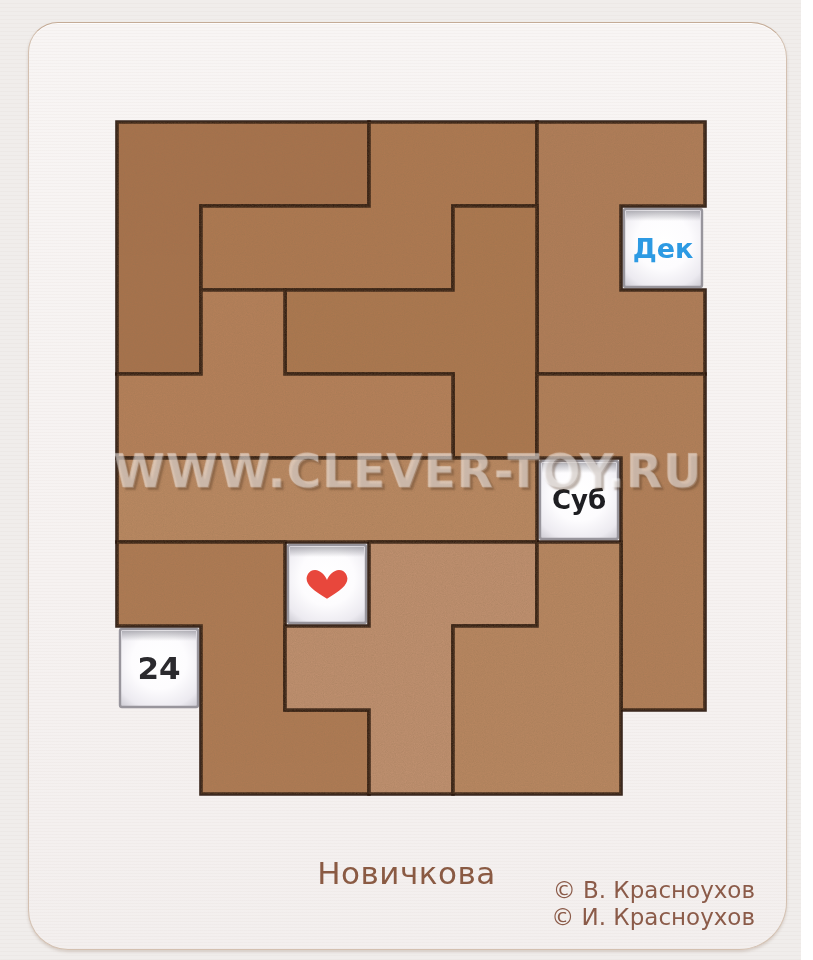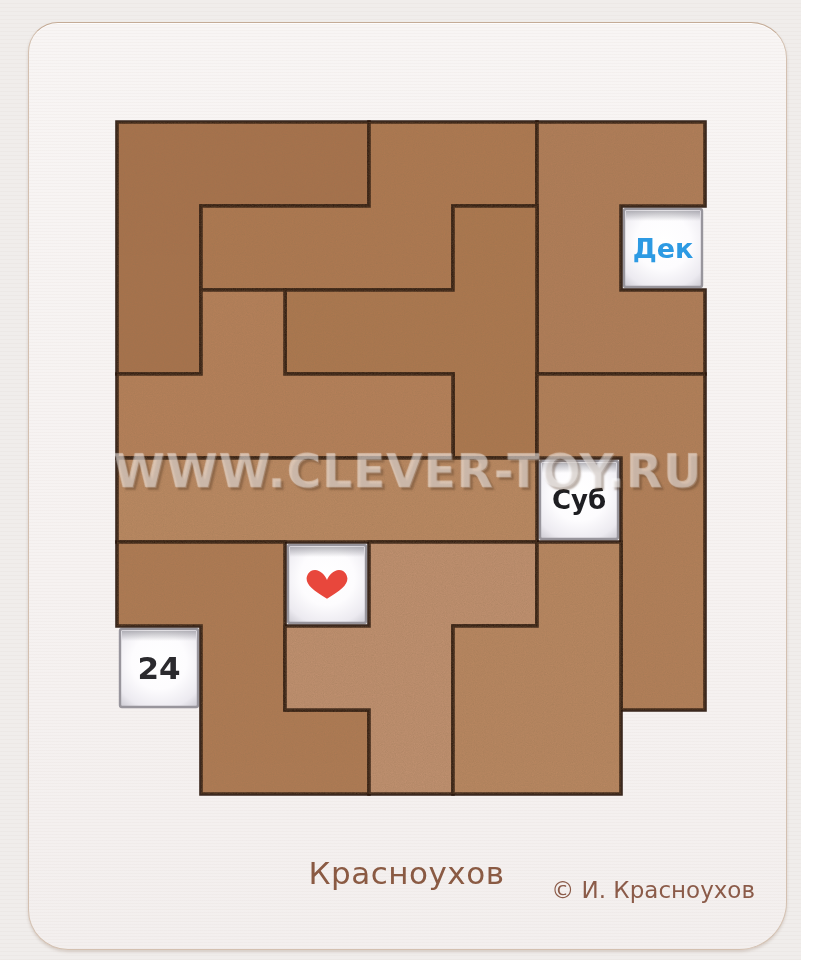--- a/index.html
+++ b/index.html
@@ -135,17 +135,18 @@
         <g>
           <path d="M537 542h84v84h-84zM453 626h84v84h-84zM537 626h84v84h-84zM453 710h84v84h-84zM537 710h84v84h-84z" fill="#bb8862"></path>
           <path d="M537 542h84M621 542v84M537 542v84M453 626h84M453 626v84M621 626v84M453 794h84M453 710v84M621 710v84M537 794h84" fill="none" stroke="#2a170c" stroke-width="3.6" stroke-linecap="square" opacity="0.92"></path>
         </g>
       </g>
       <g clip-path="url(#piecesClip)">
         <rect x="112" y="117" width="598" height="682" filter="url(#mdfNoise)" opacity="0.5"></rect>
       </g>
     </svg>
   <div class="watermark">WWW.CLEVER-TOY.RU</div>
-  <div class="title">Красноухов</div>
+  <div class="title">Новичкова</div>
   <div class="credits">
+    <div>© В. Красноухов</div>
     <div>© И. Красноухов</div>
   </div>
 </div>
 
 </body></html>

